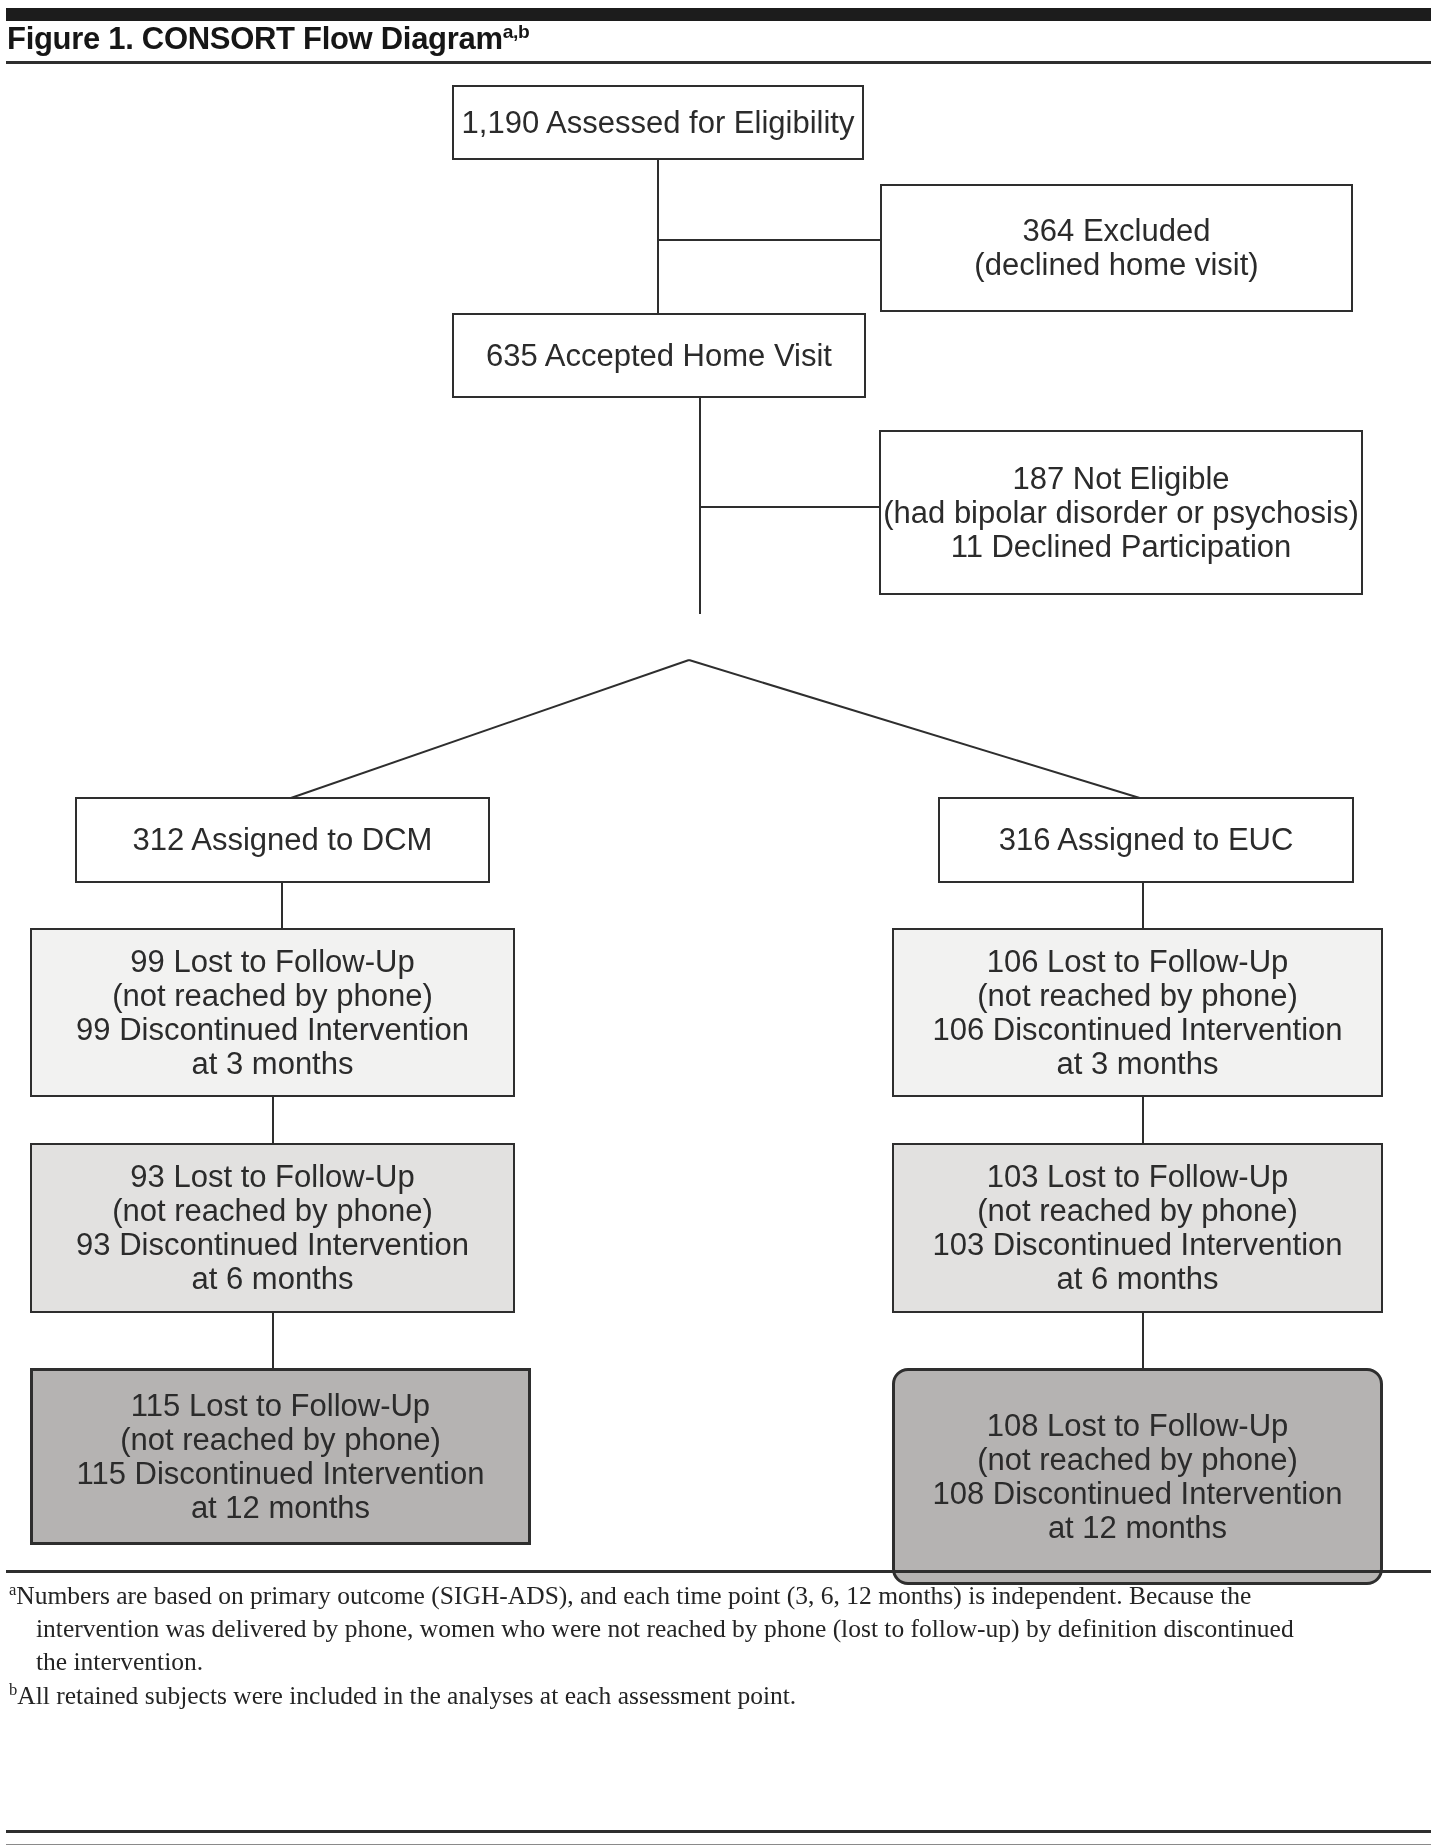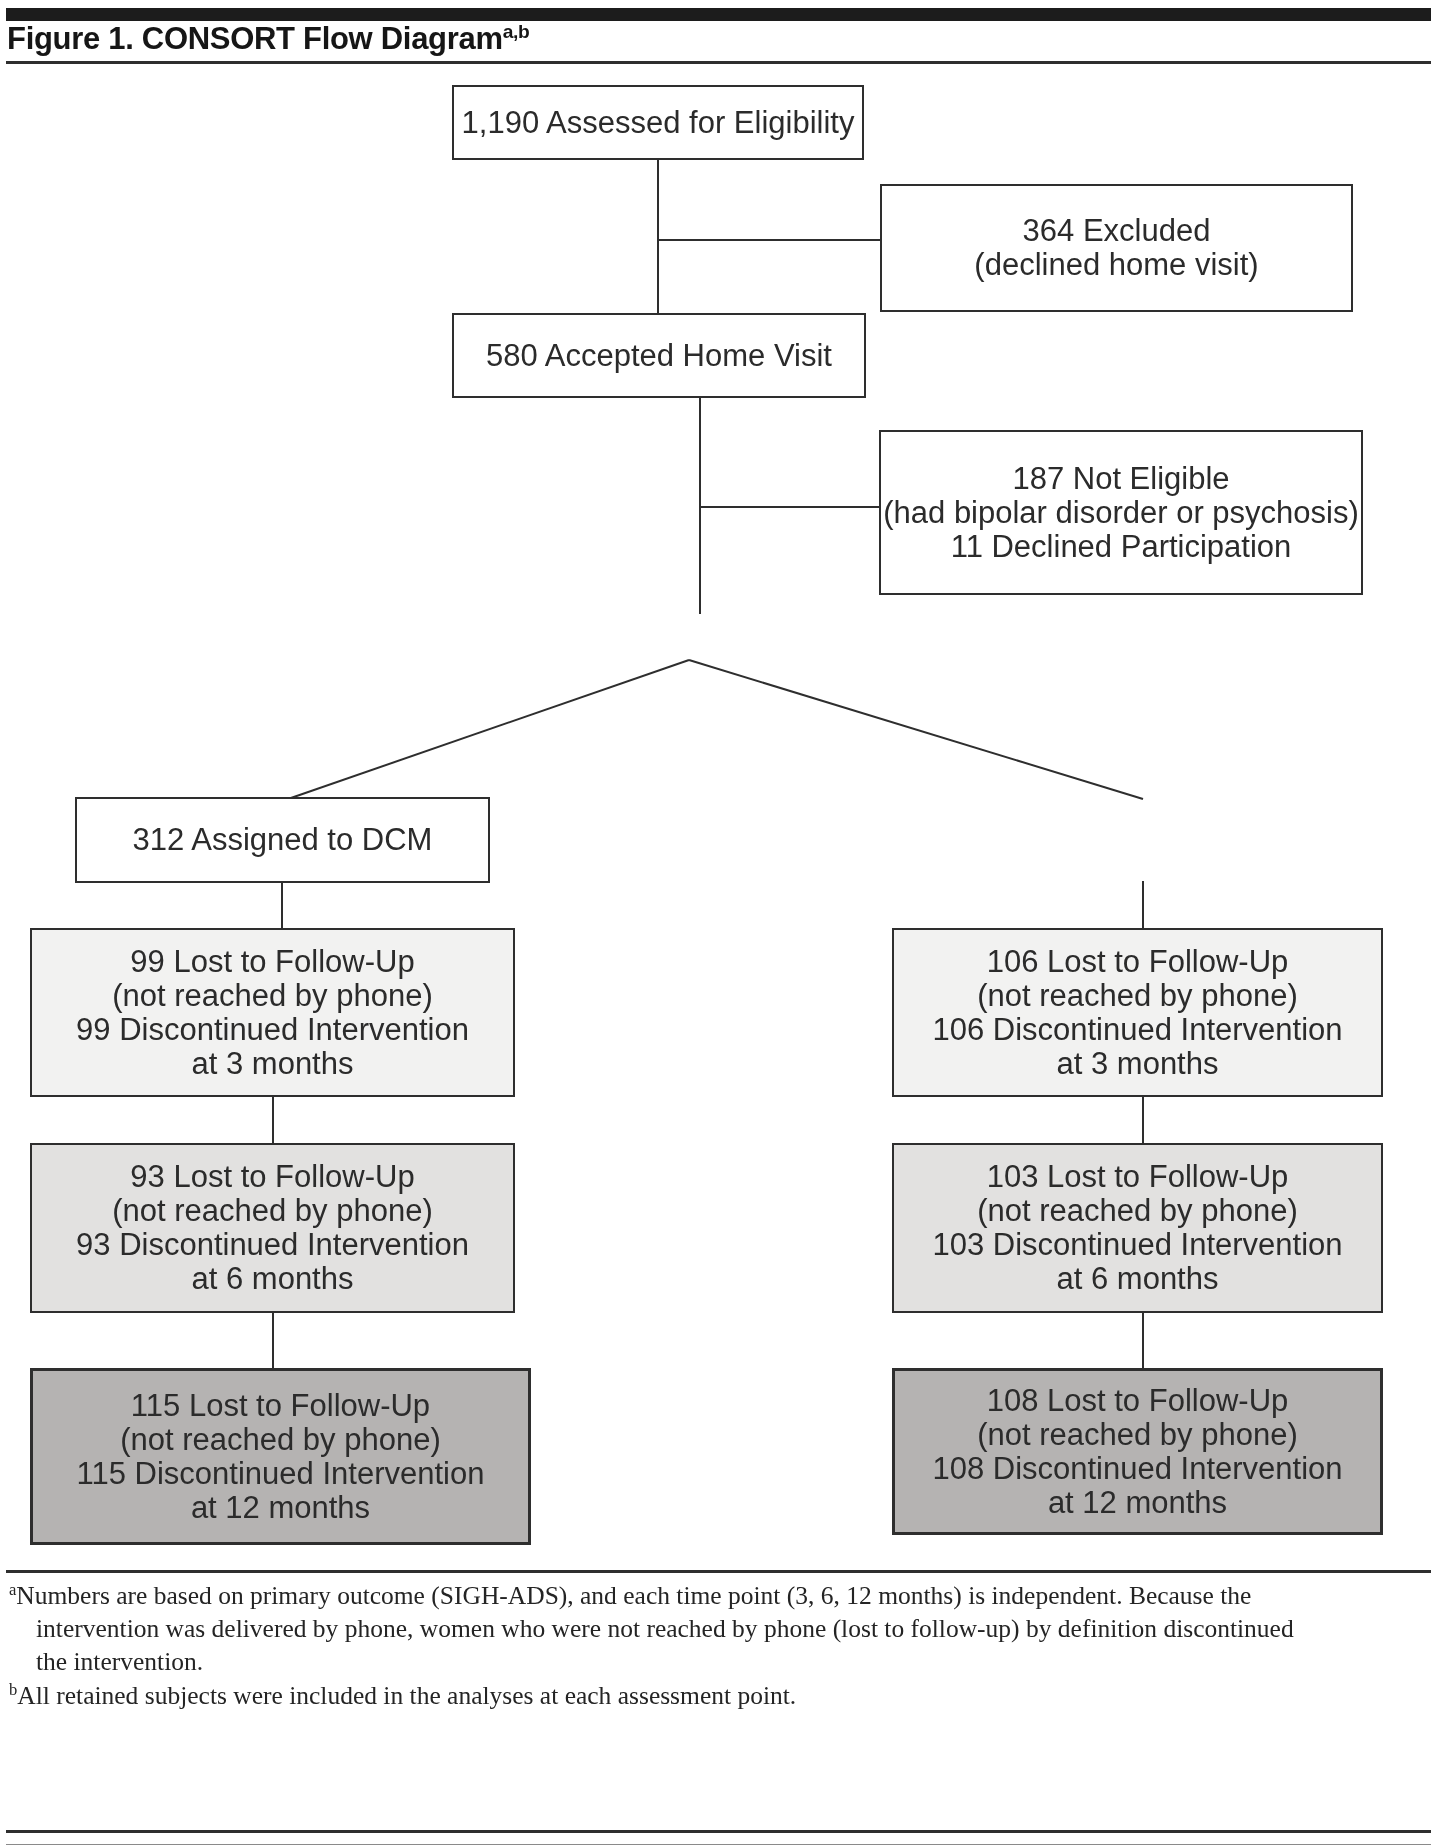--- a/index.html
+++ b/index.html
@@ -55,34 +55,37 @@
   <div class="node box" style="left:452px;top:85px;width:412px;height:75px;">
     <div class="box-text">1,190 Assessed for Eligibility</div>
   </div>
 
   <div class="node box" style="left:880px;top:184px;width:473px;height:128px;">
     <div class="box-text">364 Excluded
 (declined home visit)</div>
   </div>
 
   <div class="node box" style="left:452px;top:313px;width:414px;height:85px;">
-    <div class="box-text">580 Accepted Home Visit</div>
+    <div class="box-text">635 Accepted Home Visit</div>
   </div>
 
   <div class="node box" style="left:879px;top:430px;width:484px;height:165px;">
     <div class="box-text">187 Not Eligible
 (had bipolar disorder or psychosis)
 11 Declined Participation</div>
   </div>
 
 
   <div class="node box" style="left:75px;top:797px;width:415px;height:86px;">
     <div class="box-text">312 Assigned to DCM</div>
   </div>
 
+  <div class="node box" style="left:938px;top:797px;width:416px;height:86px;">
+    <div class="box-text">316 Assigned to EUC</div>
+  </div>
 
   <div class="node box shade-light" style="left:30px;top:928px;width:485px;height:169px;">
     <div class="box-text">99 Lost to Follow-Up
 (not reached by phone)
 99 Discontinued Intervention
 at 3 months</div>
   </div>
 
   <div class="node box shade-light" style="left:892px;top:928px;width:491px;height:169px;">
     <div class="box-text">106 Lost to Follow-Up
@@ -105,21 +108,21 @@
 at 6 months</div>
   </div>
 
   <div class="node box shade-dark" style="left:30px;top:1368px;width:501px;height:177px;">
     <div class="box-text">115 Lost to Follow-Up
 (not reached by phone)
 115 Discontinued Intervention
 at 12 months</div>
   </div>
 
-  <div class="node box shade-dark" style="left:892px;top:1368px;width:491px;height:167px;">
+  <div class="node box shade-dark" style="left:892px;top:1368px;width:491px;height:217px;border-radius:16px;">
     <div class="box-text">108 Lost to Follow-Up
 (not reached by phone)
 108 Discontinued Intervention
 at 12 months</div>
   </div>
 
   <div class="rule" style="left:6px;top:1570px;width:1425px;height:3px;"></div>
 
   <div class="footnotes">
     <p class="fn"><sup>a</sup><span>Numbers are based on primary outcome (SIGH-ADS), and each time point (3, 6, 12 months) is independent. Because the intervention was delivered by phone, women who were not reached by phone (lost to follow-up) by definition discontinued the intervention.</span></p>

